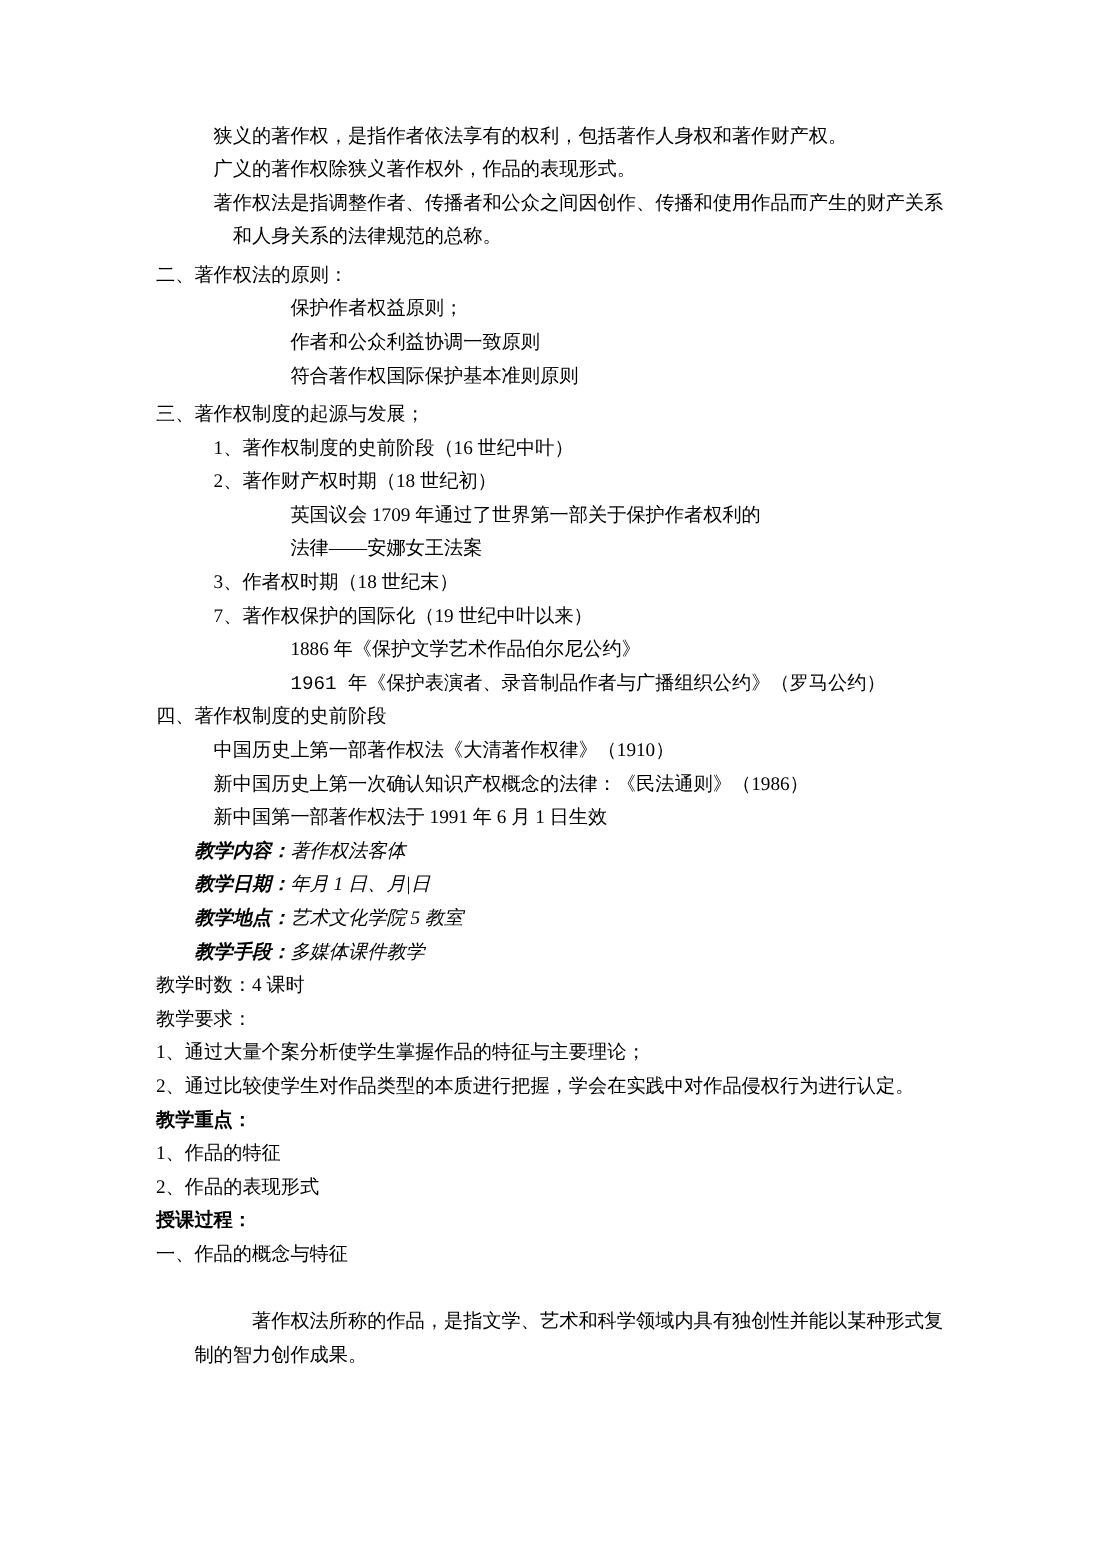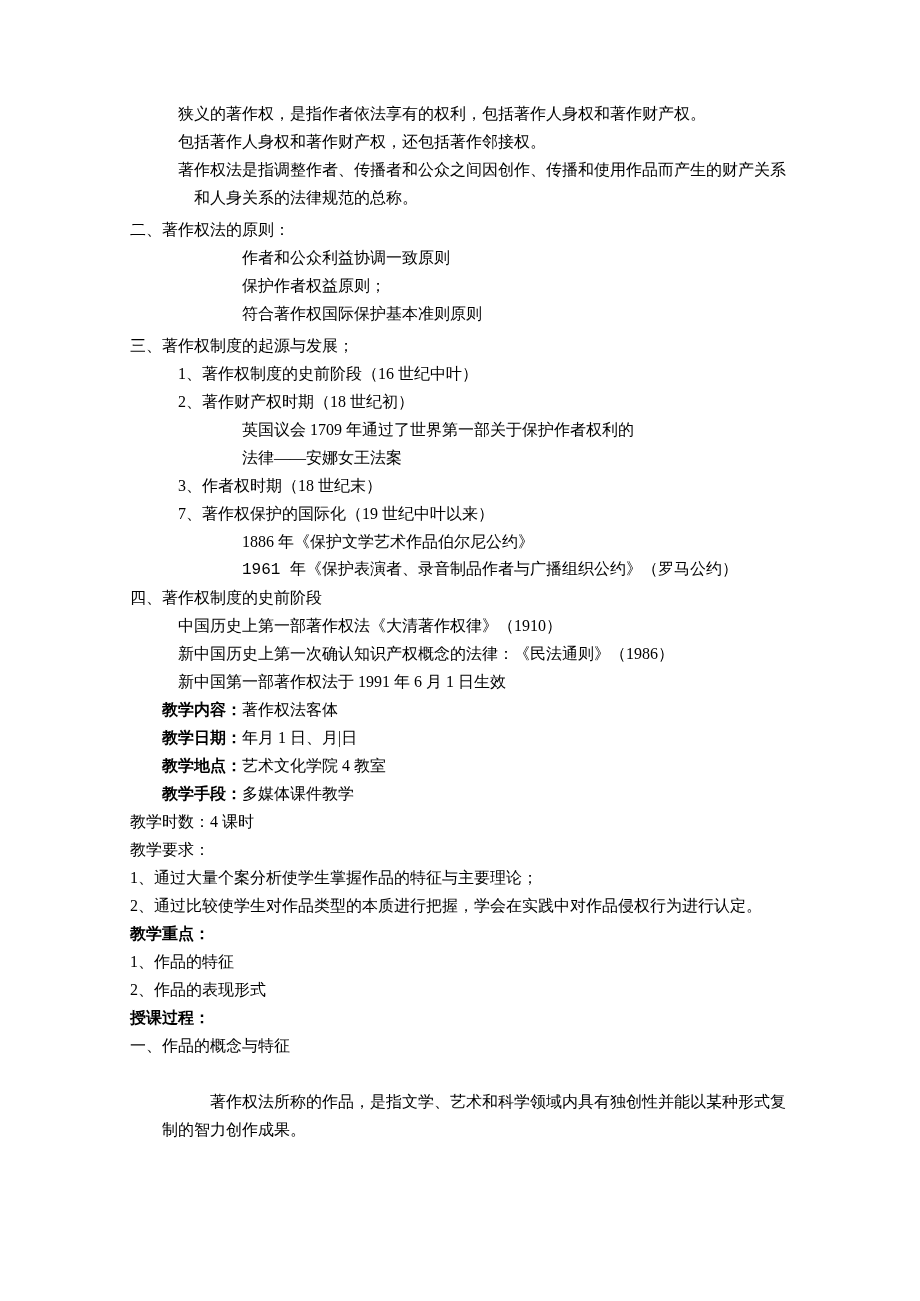--- a/index.html
+++ b/index.html
@@ -13,39 +13,39 @@
   }
   .page {
     width: 920px;
     min-height: 1301px;
     box-sizing: border-box;
     padding: 100px 120px 60px 130px;
     margin: 0 auto;
   }
   .indent-1 { padding-left: 48px; }
   .indent-3 { padding-left: 112px; }
-  .indent-5 { padding-left: 32px; }
+  .indent-5 { padding-left: 32px; font-style: italic; }
   .bold { font-weight: bold; }
   .heading { margin-top: 4px; }
   p, div { margin: 0; }
 </style>
 </head>
 <body>
 
 <div class="page">
 
   <div class="indent-1">狭义的著作权，是指作者依法享有的权利，包括著作人身权和著作财产权。</div>
-  <div class="indent-1">包括著作人身权和著作财产权，还包括著作邻接权。</div>
-  <div style="padding-left:48px;text-indent:-16px;margin-left:16px;">
+  <div class="indent-1">广义的著作权除狭义著作权外，作品的表现形式。</div>
+  <div style="padding-left:48px;text-indent:-16px;margin-left:16px;font-family:Liberation Mono, monospace;">
     <span>著作权法是指调整作者、传播者和公众之间因创作、传播和使用作品而产生的财产关系和人身关系的法律规范的总称。</span>
   </div>
 
   <div class="heading">二、著作权法的原则：</div>
+  <div class="indent-3">保护作者权益原则；</div>
   <div class="indent-3">作者和公众利益协调一致原则</div>
-  <div class="indent-3">保护作者权益原则；</div>
   <div class="indent-3">符合著作权国际保护基本准则原则</div>
 
   <div class="heading">三、著作权制度的起源与发展；</div>
   <div class="indent-1">1、著作权制度的史前阶段（16 世纪中叶）</div>
   <div class="indent-1">2、著作财产权时期（18 世纪初）</div>
   <div class="indent-3">英国议会 1709 年通过了世界第一部关于保护作者权利的</div>
   <div class="indent-3">法律——安娜女王法案</div>
   <div class="indent-1">3、作者权时期（18 世纪末）</div>
   <div class="indent-1">7、著作权保护的国际化（19 世纪中叶以来）</div>
   <div class="indent-3">1886 年《保护文学艺术作品伯尔尼公约》</div>
@@ -60,21 +60,21 @@
   <div class="indent-1">新中国历史上第一次确认知识产权概念的法律：《民法通则》（1986）</div>
   <div class="indent-1">新中国第一部著作权法于 1991 年 6 月 1 日生效</div>
 
   <div class="indent-5">
     <span class="bold">教学内容：</span><span>著作权法客体</span>
   </div>
   <div class="indent-5">
     <span class="bold">教学日期：</span><span>年月 1 日、月|日</span>
   </div>
   <div class="indent-5">
-    <span class="bold">教学地点：</span><span>艺术文化学院 4 教室</span>
+    <span class="bold">教学地点：</span><span>艺术文化学院 5 教室</span>
   </div>
   <div class="indent-5">
     <span class="bold">教学手段：</span><span>多媒体课件教学</span>
   </div>
 
   <div>教学时数：4 课时</div>
   <div>教学要求：</div>
   <div>1、通过大量个案分析使学生掌握作品的特征与主要理论；</div>
   <div>2、通过比较使学生对作品类型的本质进行把握，学会在实践中对作品侵权行为进行认定。</div>
 

